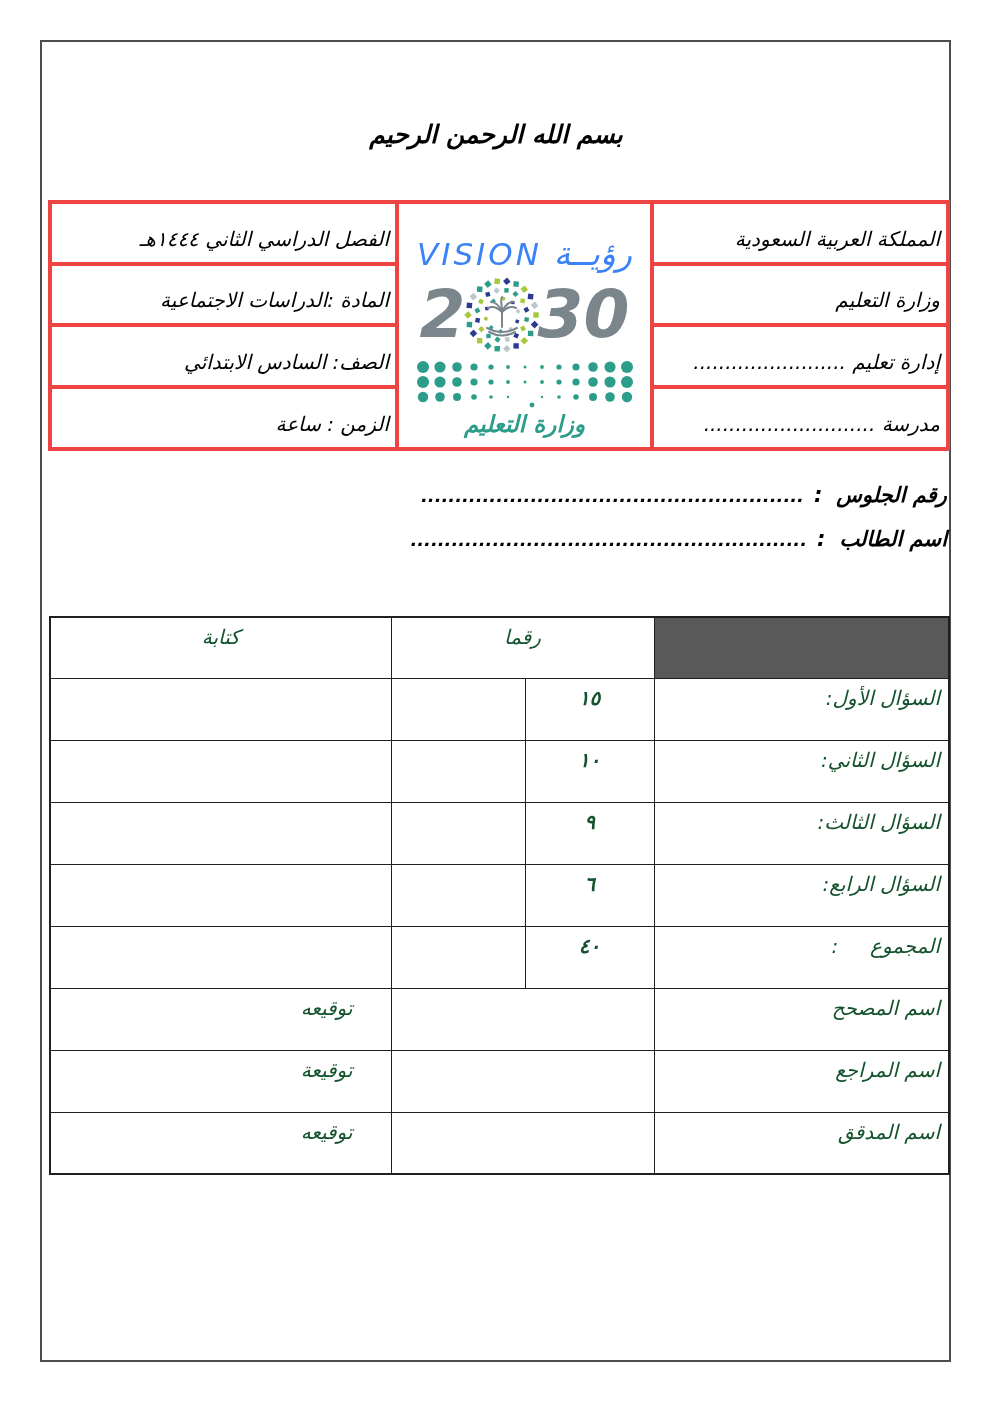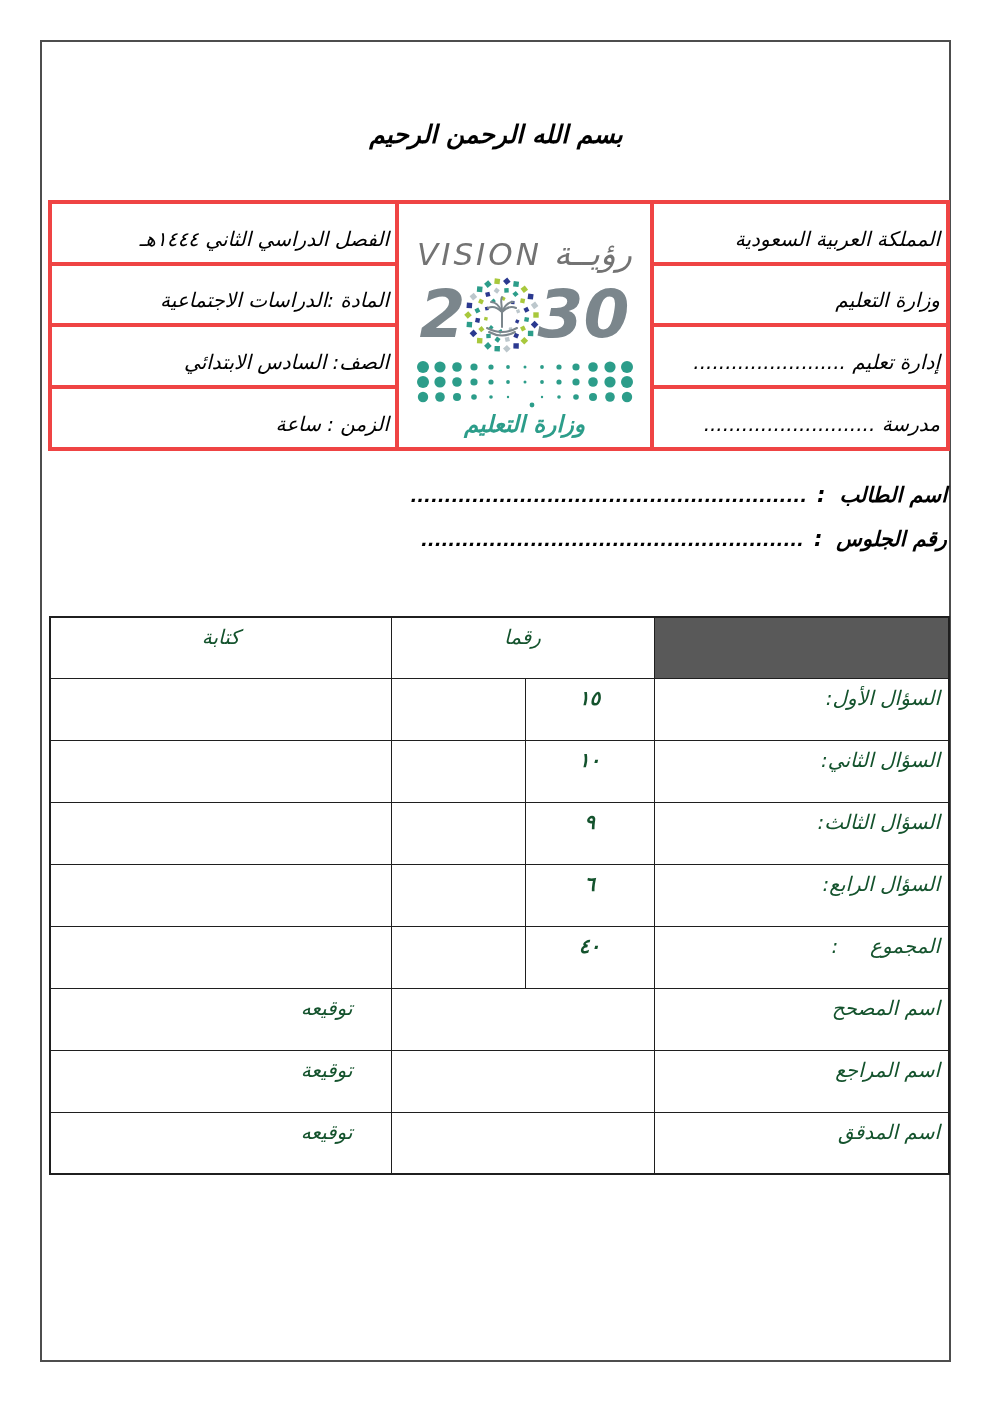--- a/index.html
+++ b/index.html
@@ -149,21 +149,21 @@
     <colgroup>
         <col style="width:296px">
         <col style="width:255px">
         <col style="width:347px">
       </colgroup>
     <tbody>
       <tr style="height:62px">
         <td>المملكة العربية السعودية</td>
         <td class="logo-cell" rowspan="4">
           <div>
-            <div class="logo-row1" style="color: #737373; text-align: right;">
+            <div class="logo-row1" style="color: #3b82f6; text-align: right;">
               <span class="vision-en">VISION</span>
               <span class="vision-ar">رؤيــة</span>
             </div>
             <div class="logo-row2" style="color: rgb(123, 134, 140);">
               <span class="digit">2</span>
               <svg id="emblem" width="80" height="80" viewBox="0 0 80 80">
                   <rect x="71.3" y="37.3" width="5.4" height="5.4" fill="#A8C83C" transform="rotate(0 74.0 40.0)"></rect>
                   <rect x="69.9" y="46.9" width="5.4" height="5.4" fill="#2B3990" transform="rotate(45 72.6 49.6)"></rect>
                   <rect x="65.9" y="55.7" width="5.4" height="5.4" fill="#2C9D8A" transform="rotate(1 68.6 58.4)"></rect>
                   <rect x="59.6" y="63.0" width="5.4" height="5.4" fill="#A8C83C" transform="rotate(46 62.3 65.7)"></rect>
@@ -282,24 +282,24 @@
       </tr>
       <tr style="height:62px">
         <td>مدرسة ...........................</td>
         <td>الزمن : ساعة</td>
       </tr>
     </tbody>
   </table>
 
   <div class="student-block">
     <div class="student-line">
-      <span class="s-label">اسم الطالب</span><span class="s-colon">:</span><span class="s-dots">..........................................................</span>
+      <span class="s-label">رقم الجلوس</span><span class="s-colon">:</span><span class="s-dots">........................................................</span>
     </div>
     <div class="student-line">
-      <span class="s-label">رقم الجلوس</span><span class="s-colon">:</span><span class="s-dots">........................................................</span>
+      <span class="s-label">اسم الطالب</span><span class="s-colon">:</span><span class="s-dots">..........................................................</span>
     </div>
   </div>
 
   <table class="grades-table">
     <colgroup>
         <col style="width:295px">
         <col style="width:129px">
         <col style="width:134px">
         <col style="width:341px">
       </colgroup>

